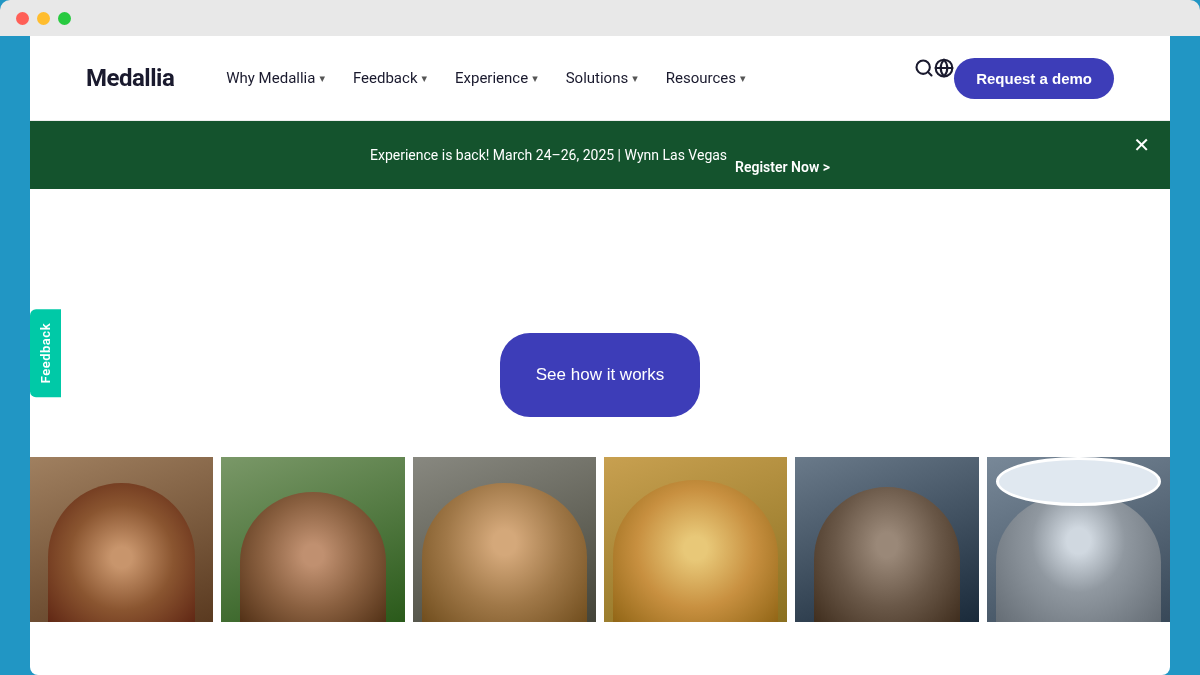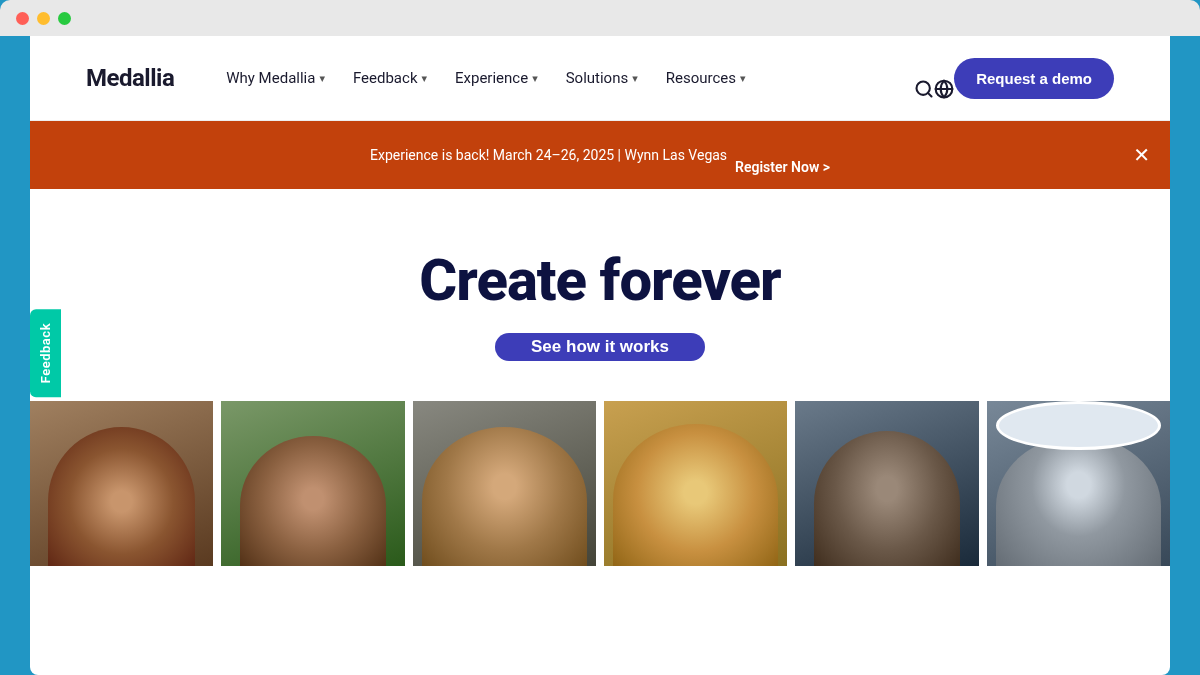--- a/index.html
+++ b/index.html
@@ -80,21 +80,21 @@
       white-space: nowrap;
     }
 
     .nav-item .chevron {
       font-size: 11px;
       color: #555;
     }
 
     .nav-actions {
       display: flex;
-      align-items: flex-end;
+      align-items: flex-start;
       gap: 0;
     }
 
     .search-icon-btn {
       background: none;
       border: none;
       cursor: pointer;
       color: #1a1a2e;
       font-size: 18px;
       display: flex;
@@ -118,27 +118,26 @@
       border-radius: 30px;
       padding: 12px 22px;
       font-size: 15px;
       font-weight: 600;
       cursor: pointer;
       white-space: nowrap;
     }
 
     
     .announcement-banner {
-      background: #c2410c;
+      background: #14532d;
       color: white;
       text-align: center;
       padding: 14px 40px;
       font-size: 14px;
       display: flex;
-      align-items: center;
       justify-content: center;
       position: relative;
     }
 
     .banner-text {
       display: flex;
       align-items: center;
       gap: 8px;
     }
 
@@ -182,23 +181,23 @@
       line-height: 1.6;
       max-width: 520px;
       margin: 0 auto 32px;
     }
 
     .hero-cta {
       background: #3d3db8;
       color: white;
       border: none;
       border-radius: 30px;
-      padding: 4px 36px;
+      padding: 32px 36px;
       font-size: 17px;
-      font-weight: 700;
+      font-weight: 400;
       cursor: pointer;
     }
 
     
     .photo-strip {
       display: flex;
       gap: 8px;
       padding: 0;
       overflow: hidden;
       height: 165px;
@@ -295,21 +294,21 @@
   </div>
 
   <div class="main-content">
 
     <div style="position: absolute; left: 0; top: 120px; z-index: 50;">
       <div class="feedback-label">Feedback</div>
     </div>
 
     <div class="hero">
       <h1 class="hero-title">
-        <span>Create forever</span><br>
+        <br>
       </h1>
       <button class="hero-cta">See how it works</button>
     </div>
 
     <div class="photo-strip">
       <div class="photo-item" style="background: linear-gradient(160deg, #a08060 0%, #5a3a20 100%); position: relative; overflow: hidden;">
         <div style="position: absolute; bottom: -10px; left: 10%; width: 80%; height: 90%; background: radial-gradient(ellipse at 50% 50%, #c8956c 10%, #8a5530 50%, #5a2010 100%); border-radius: 50% 50% 0 0;"></div>
       </div>
       <div class="photo-item" style="background: linear-gradient(160deg, #7a9868 0%, #2a5a1a 100%); position: relative; overflow: hidden;">
         <div style="position: absolute; bottom: -10px; left: 10%; width: 80%; height: 85%; background: radial-gradient(ellipse at 50% 45%, #c09070 10%, #8a6040 50%, #4a2a10 100%); border-radius: 50% 50% 0 0;"></div>

